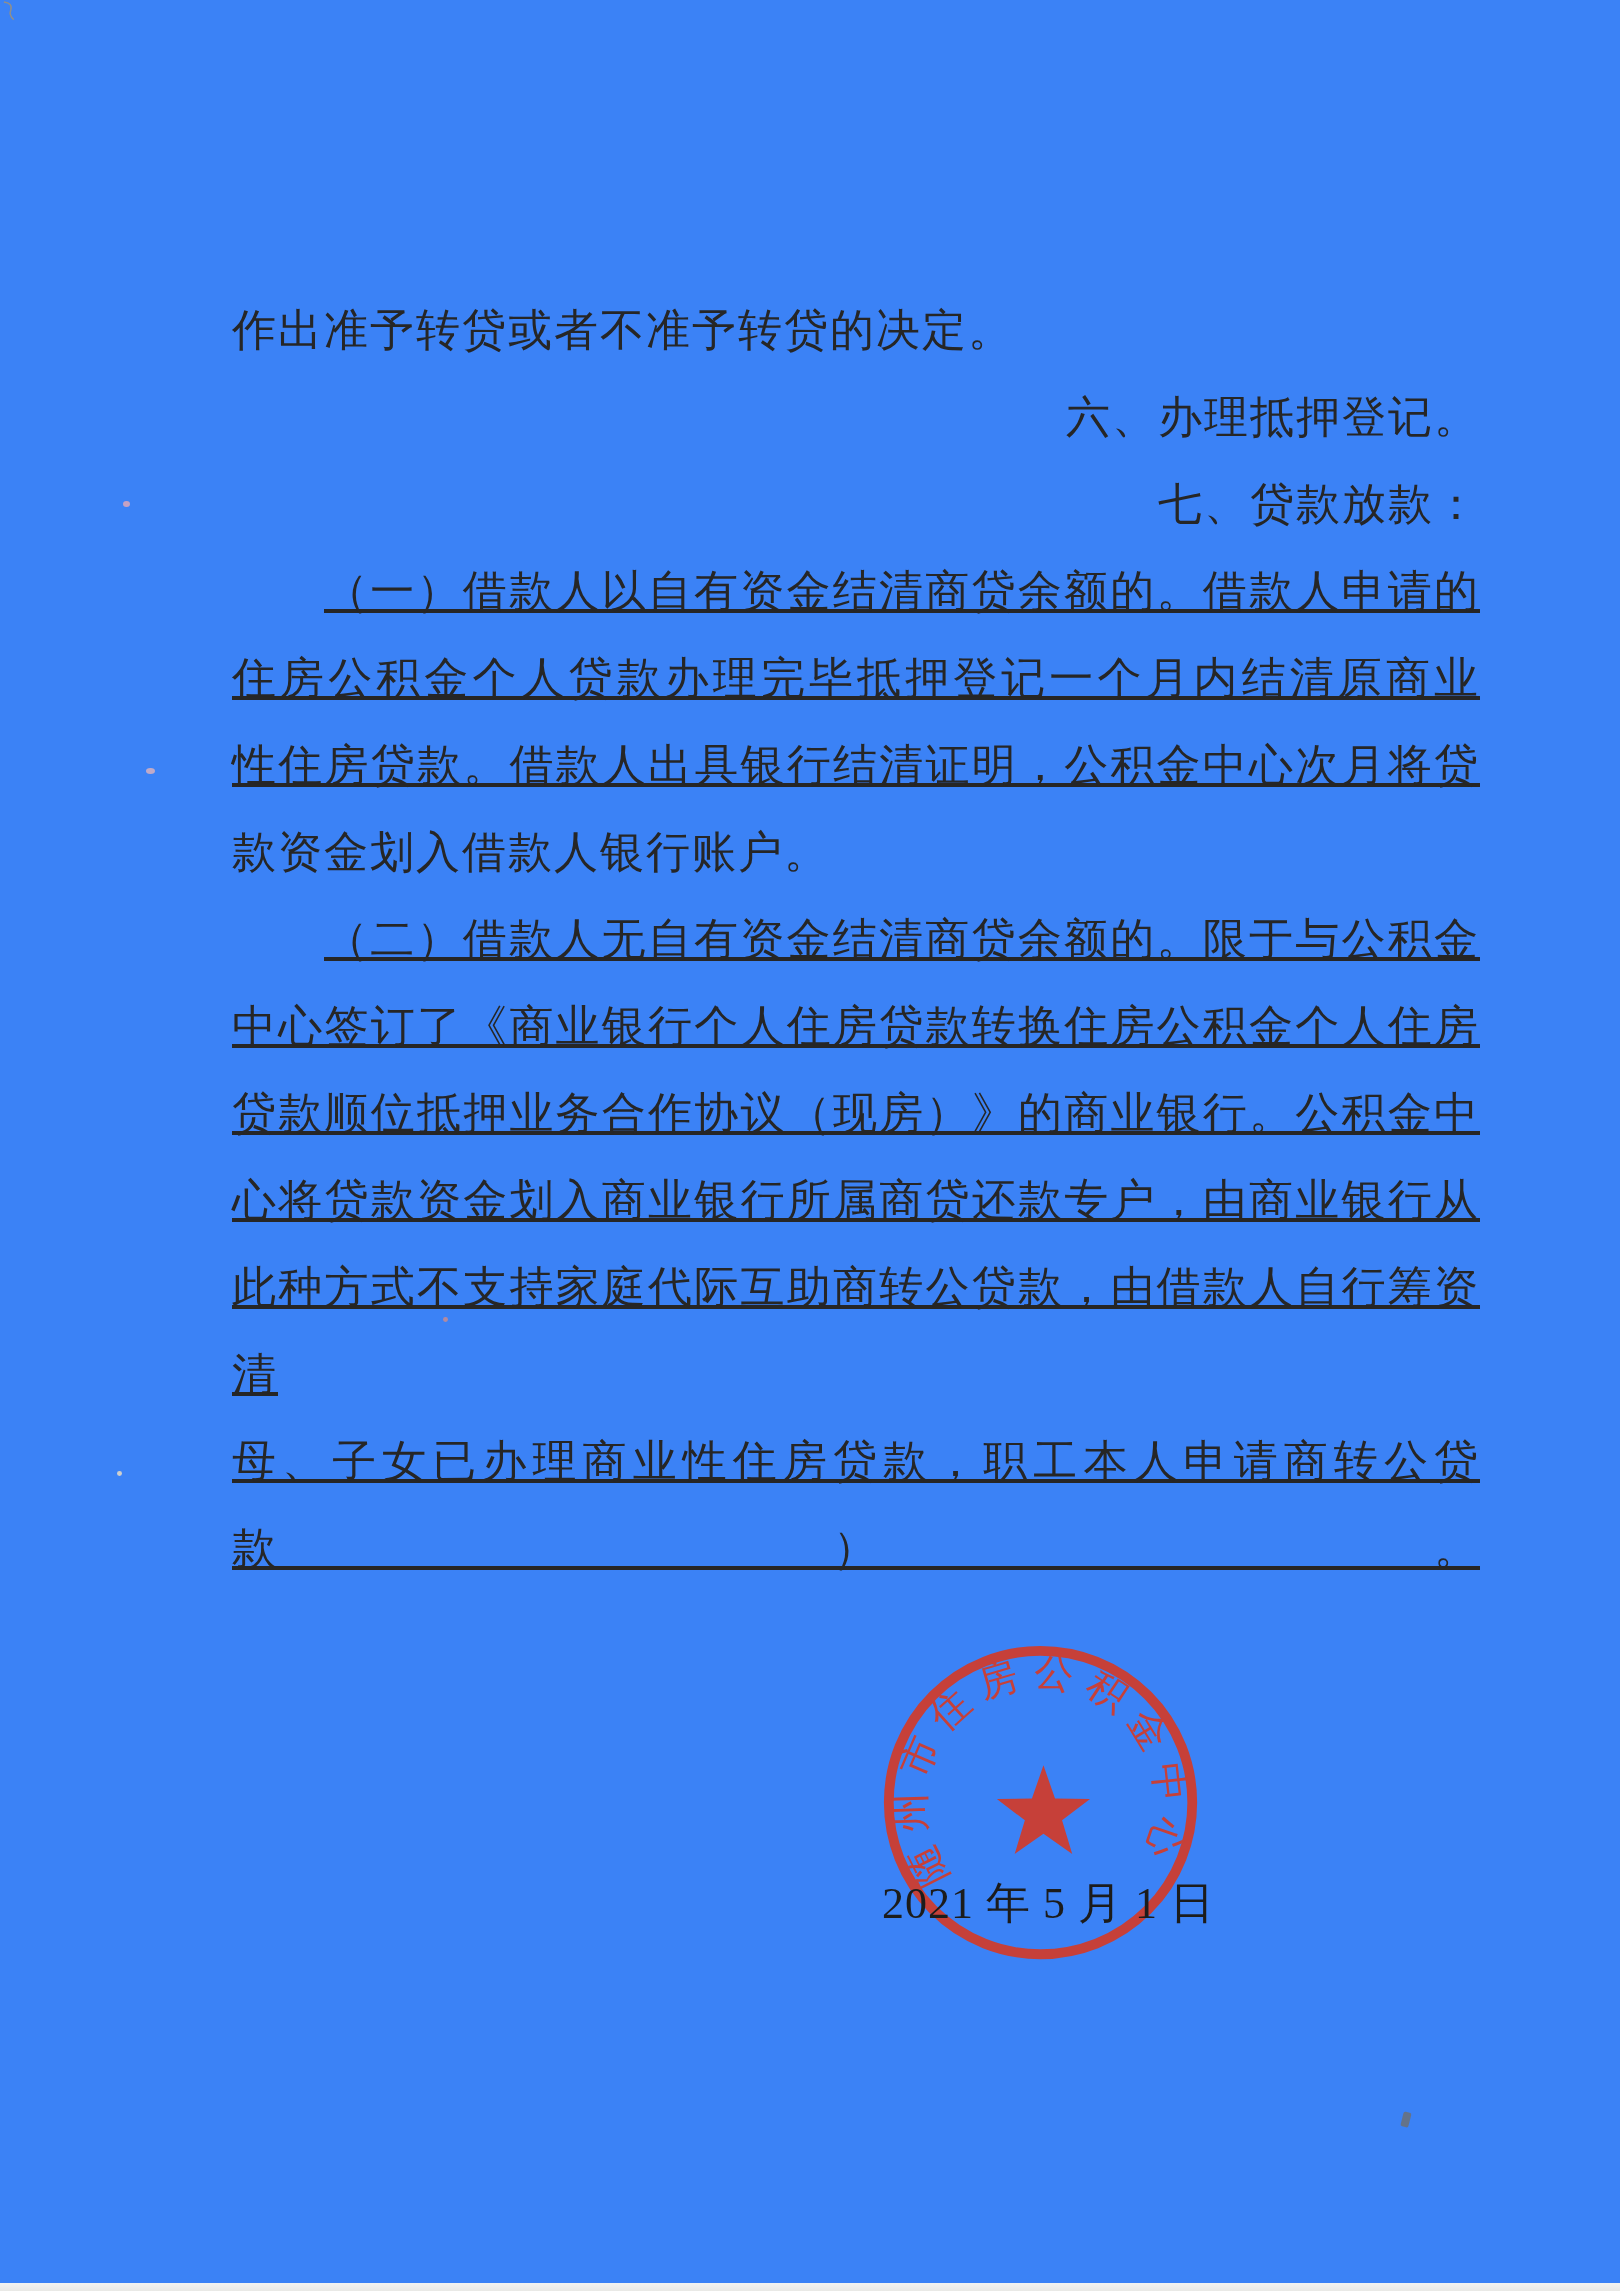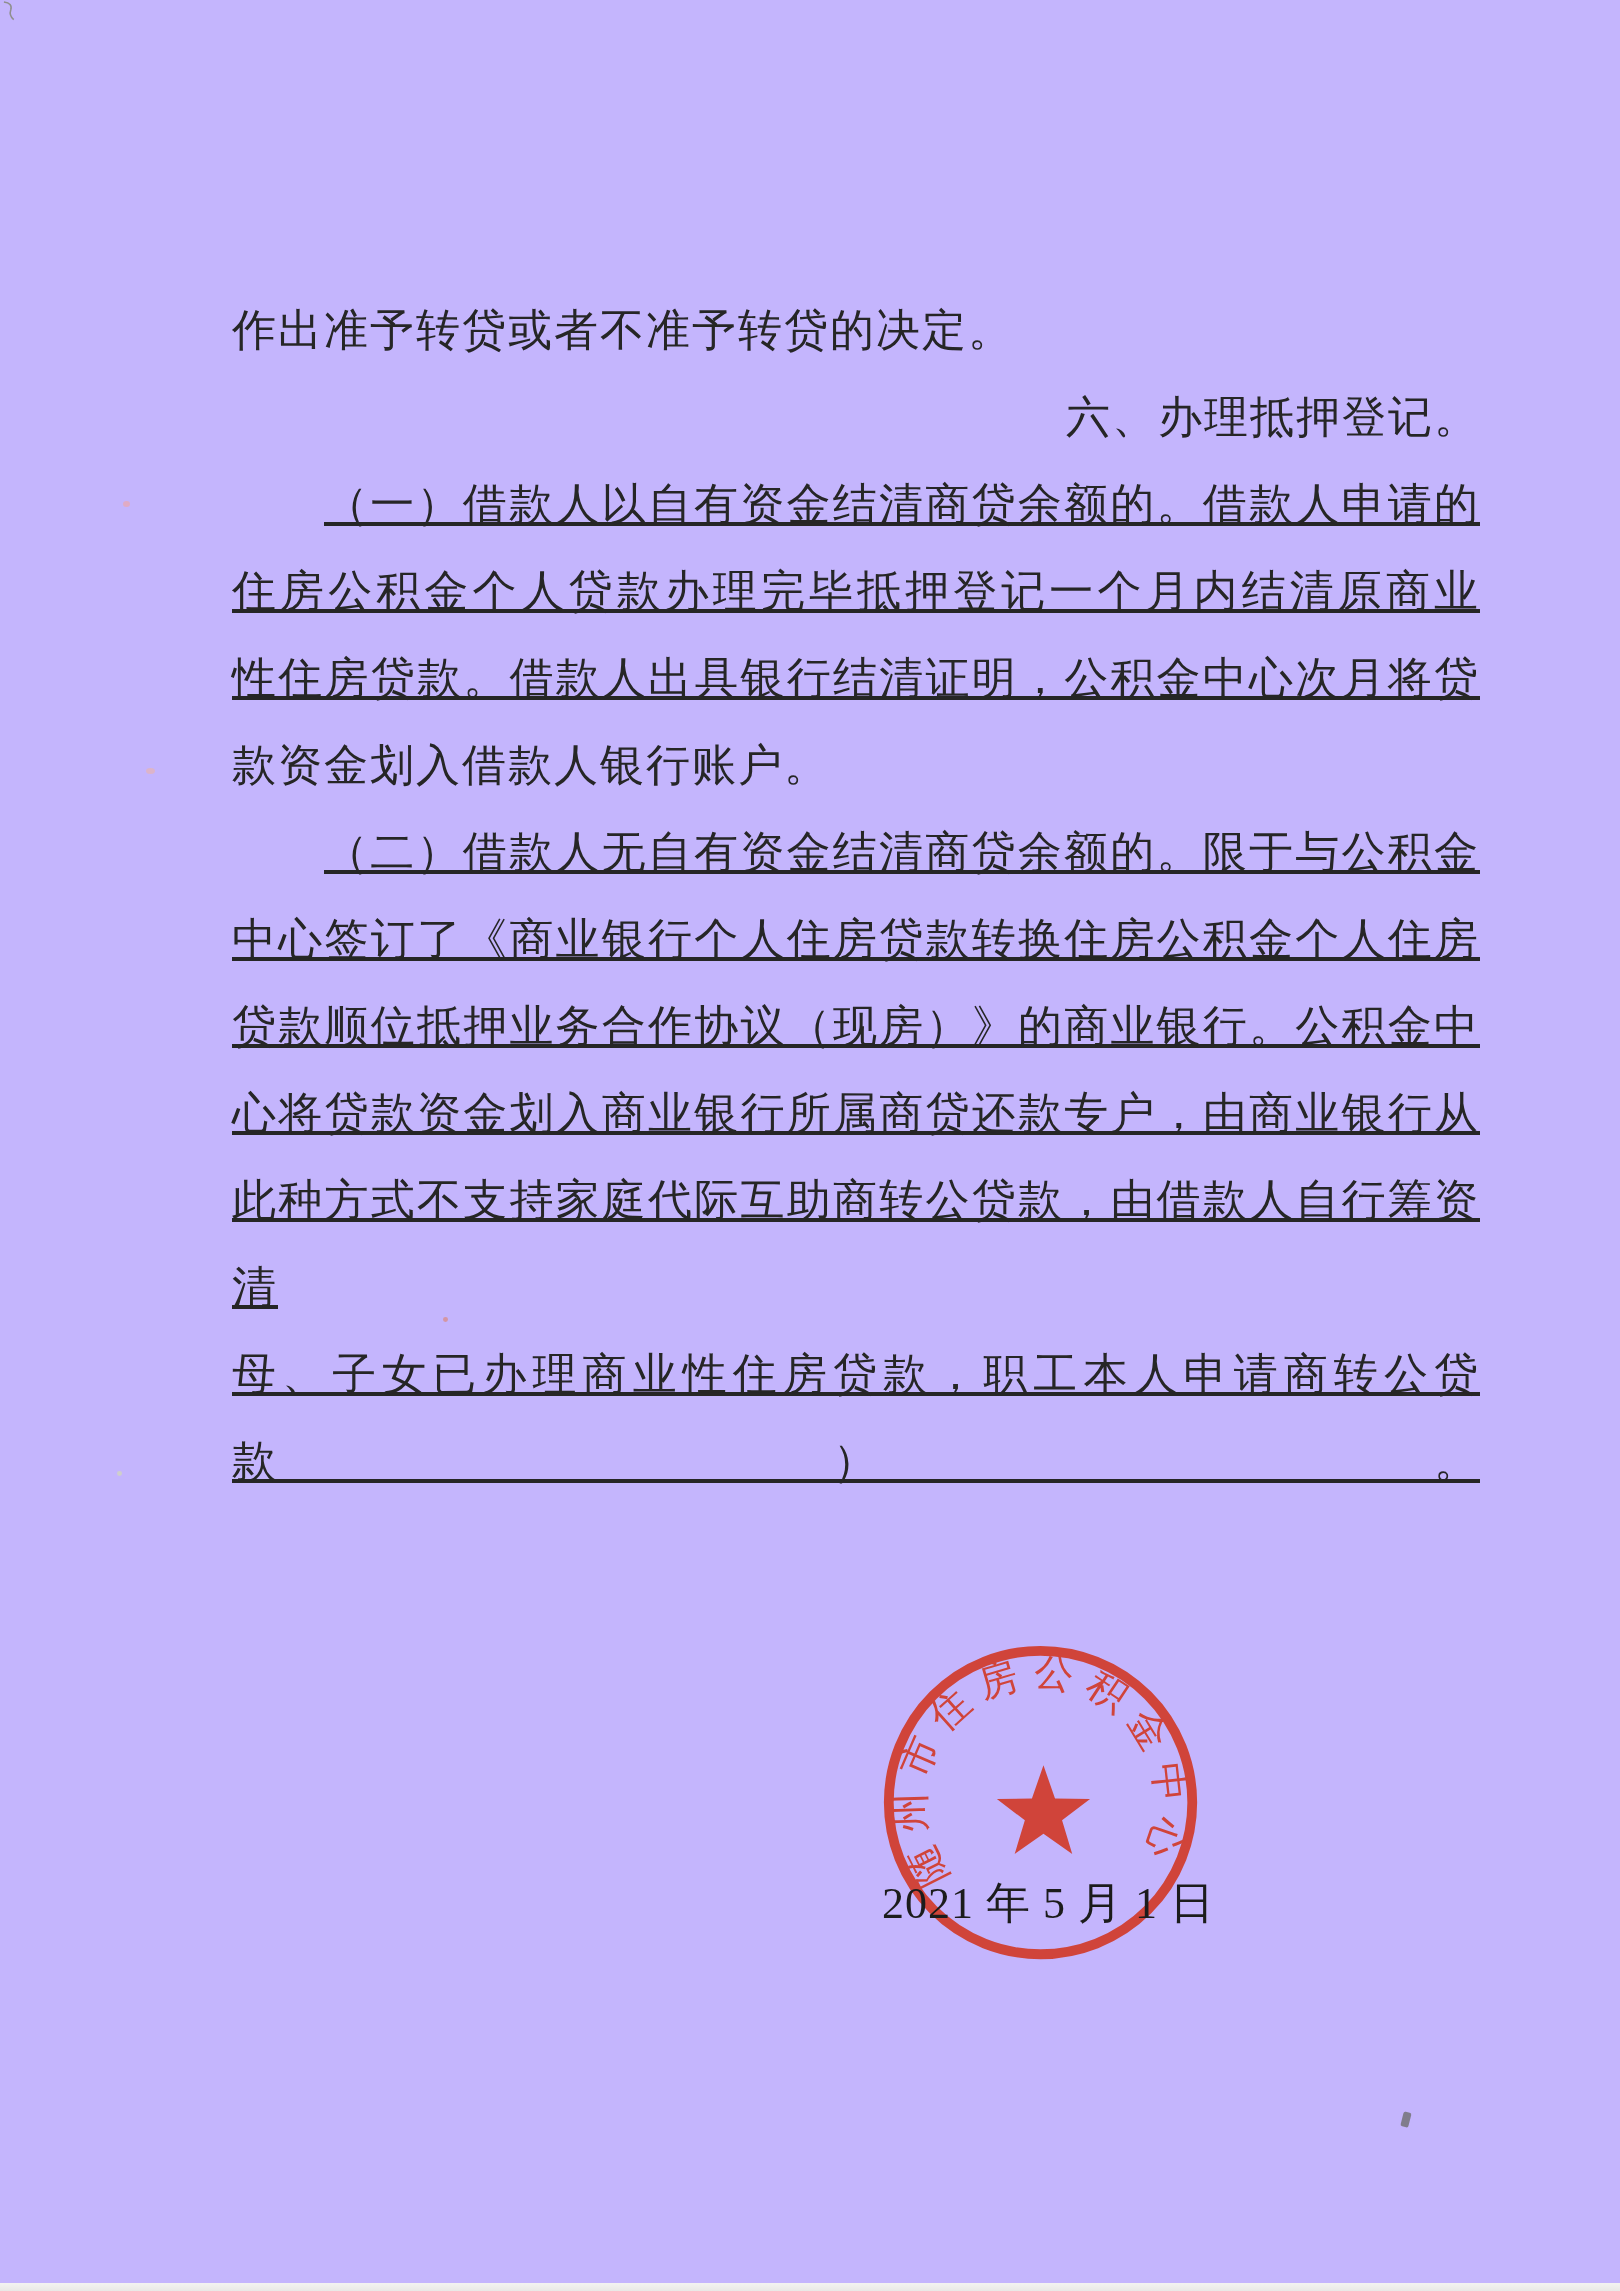--- a/index.html
+++ b/index.html
@@ -1,19 +1,19 @@
 <!DOCTYPE html>
 <html><head>
 <meta charset="utf-8">
 <style>
   html,body{margin:0;padding:0;background:#e8e8e8;}
   .page{
     position:relative;
     width:1620px;height:2292px;
-    background:#c4b5fd;
+    background:#3b82f6;
     overflow:hidden;
     font-family:"Liberation Serif","DejaVu Serif",serif;
   }
   
   .text-block{
     position:absolute;
     left:232px;top:287px;width:1248px;
     font-size:44px;line-height:87px;
     letter-spacing:2px;
     color:#262626;
@@ -68,20 +68,21 @@
   <div class="speck sp-pink-1"></div>
   <div class="speck sp-pink-2"></div>
   <div class="speck sp-red-1"></div>
   <div class="speck sp-gray-1"></div>
   <div class="speck sp-tick"></div>
 
   
   <div class="text-block">
     <div class="line">作出准予转贷或者不准予转贷的决定。</div>
     <div class="line indent">六、办理抵押登记。</div>
+    <div class="line indent">七、贷款放款：</div>
     <div class="line indent fill">（一）借款人以自有资金结清商贷余额的。借款人申请的</div>
     <div class="line fill">住房公积金个人贷款办理完毕抵押登记一个月内结清原商业</div>
     <div class="line fill">性住房贷款。借款人出具银行结清证明，公积金中心次月将贷</div>
     <div class="line">款资金划入借款人银行账户。</div>
     <div class="line indent fill">（二）借款人无自有资金结清商贷余额的。限于与公积金</div>
     <div class="line fill">中心签订了《商业银行个人住房贷款转换住房公积金个人住房</div>
     <div class="line fill">贷款顺位抵押业务合作协议（现房）》的商业银行。公积金中</div>
     <div class="line fill">心将贷款资金划入商业银行所属商贷还款专户，由商业银行从</div>
     <div class="line fill">此种方式不支持家庭代际互助商转公贷款，由借款人自行筹资清</div>
     <div class="line fill">母、子女已办理商业性住房贷款，职工本人申请商转公贷款）。</div>

